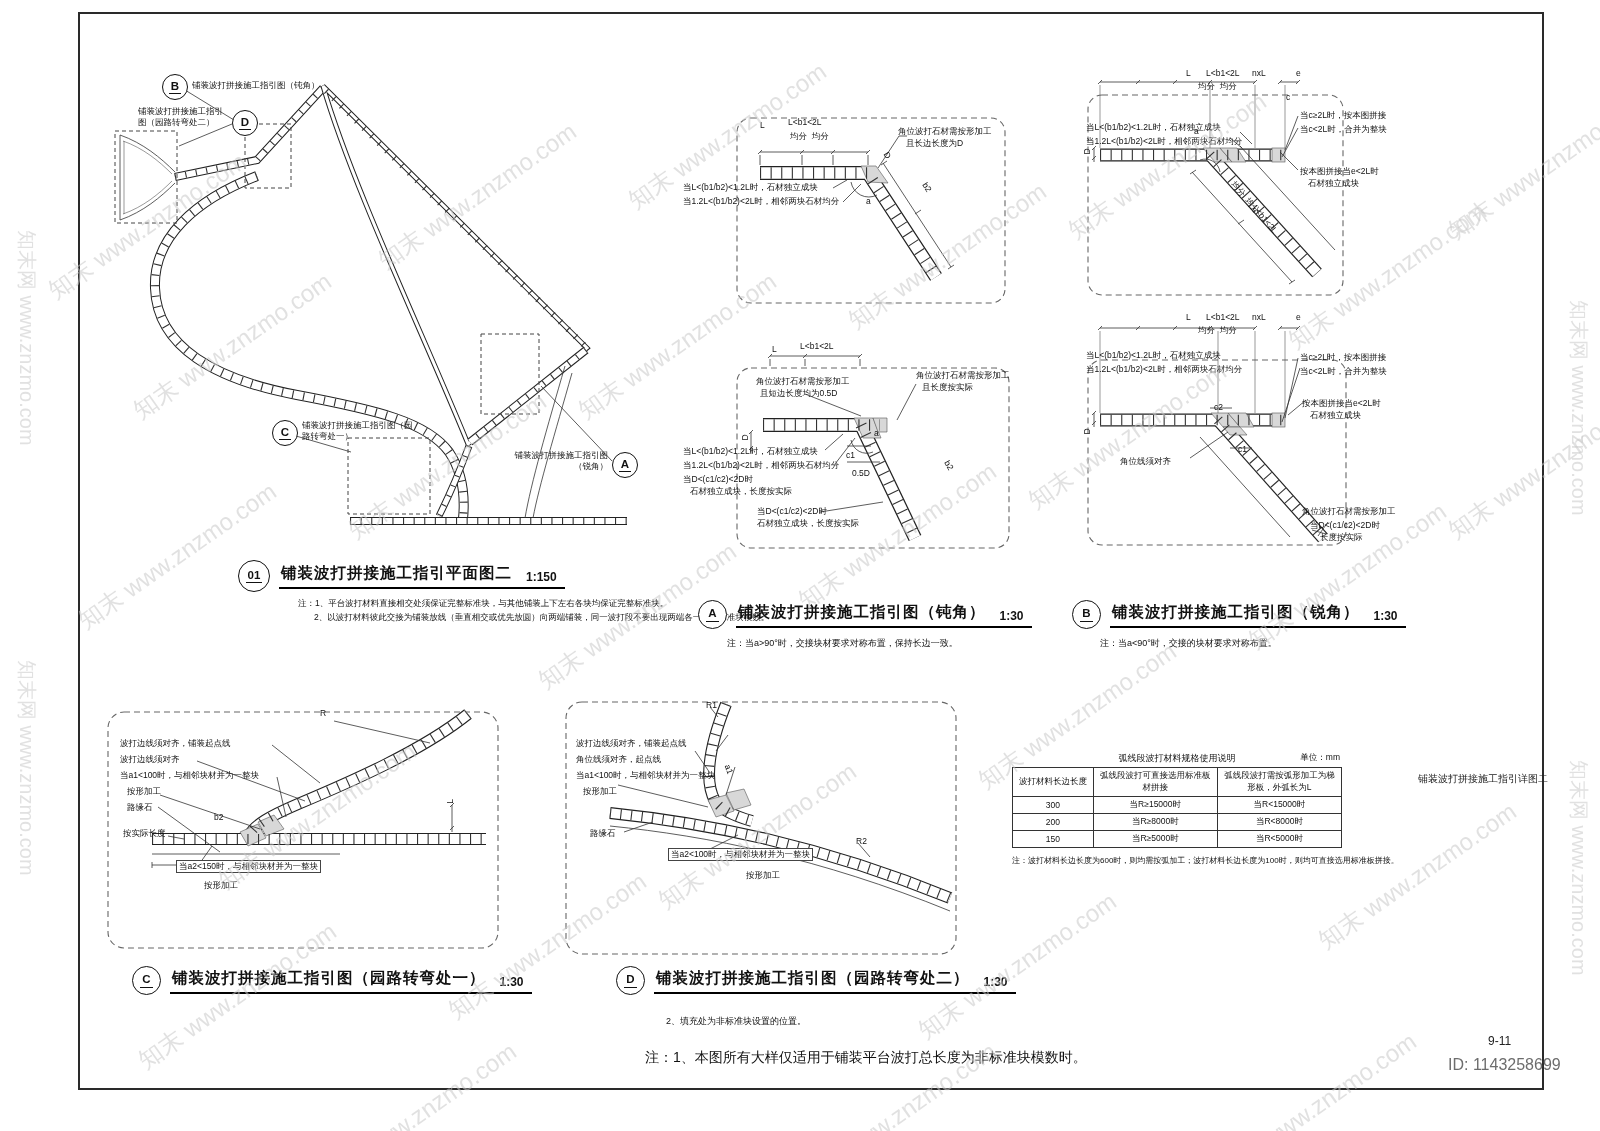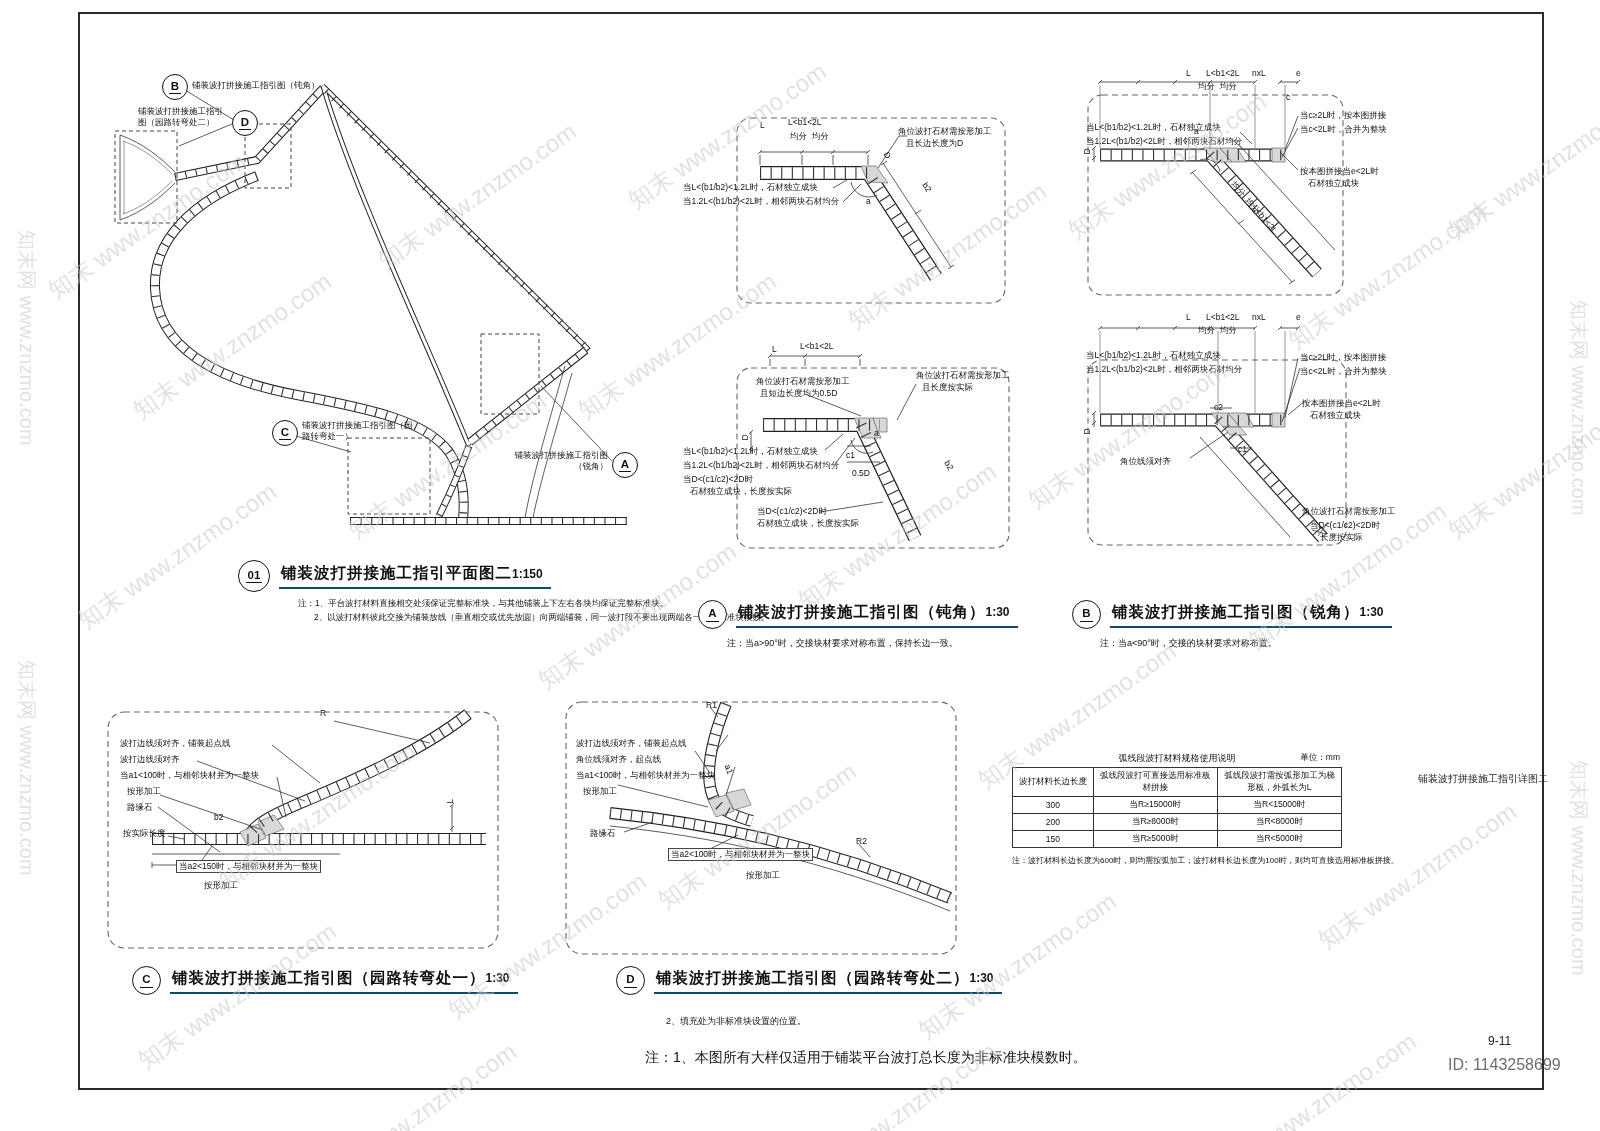--- a/index.html
+++ b/index.html
@@ -17,21 +17,21 @@
   .gray{fill:#d8d8d8;stroke:#555;stroke-width:.6;}
   .t{position:absolute;font-size:8.5px;line-height:1.25;color:#111;white-space:nowrap;}
   .t.w{white-space:normal;}
   .t.pre{white-space:pre;}
   .boxed{border:1px solid #444;padding:0 2px;background:#fff;}
   .bubble{position:absolute;width:24px;height:24px;border:1.5px solid #111;border-radius:50%;
           display:flex;align-items:center;justify-content:center;background:#fff;z-index:3;}
   .bubble span{font-weight:bold;font-size:11.5px;border-bottom:1.2px solid #111;padding:0 2px;line-height:1.15;}
   .trow{position:absolute;display:flex;align-items:center;gap:9px;z-index:3;}
   .trow .bub{position:static;width:27px;height:27px;flex:0 0 auto;}
-  .tgroup{display:flex;align-items:center;border-bottom:2px solid #0c4a6e;padding:0 8px 3px 2px;}
+  .tgroup{display:flex;align-items:flex-end;gap:14px;border-bottom:2px solid #000000;padding:0 8px 3px 2px;}
   .dtitle{font-weight:bold;font-size:15.5px;letter-spacing:1px;}
   .tscale{font-weight:bold;font-size:12px;}
   .wm{position:absolute;color:#c9c9c9;opacity:.55;font-size:24px;white-space:nowrap;
       transform:rotate(-35deg);pointer-events:none;z-index:5;}
   .wm.v{transform:rotate(90deg);transform-origin:0 0;}
   .spec-wrap{position:absolute;left:1012px;top:752px;width:330px;z-index:2;}
   .spec-head{position:relative;text-align:center;font-size:9px;padding-bottom:2px;}
   .spec-head .unit{position:absolute;right:2px;top:0;font-size:8.5px;}
   .spec-table{width:100%;border-collapse:collapse;font-size:8.5px;text-align:center;table-layout:fixed;}
   .spec-table th,.spec-table td{border:1px solid #333;padding:2px 3px;font-weight:normal;}

